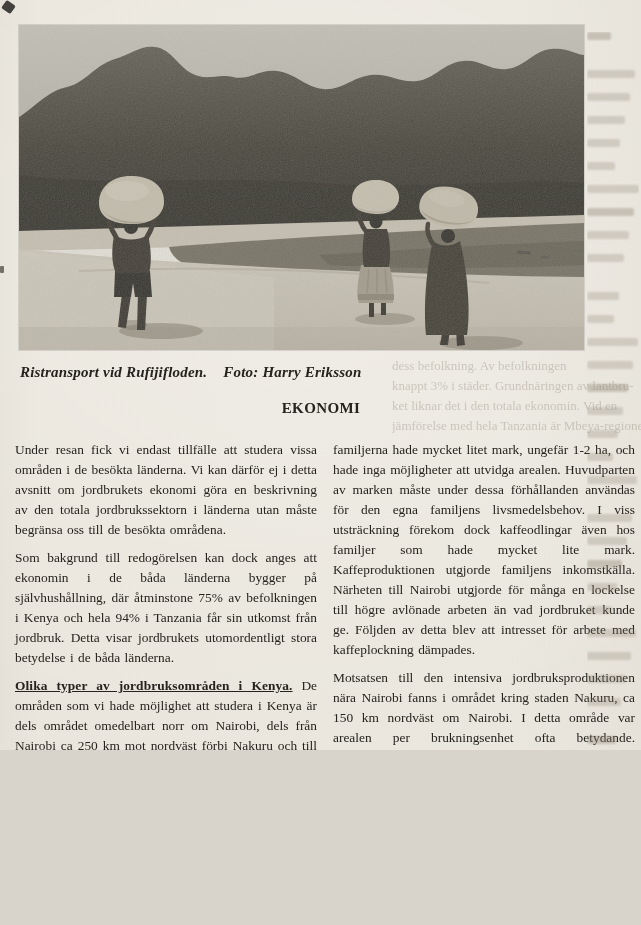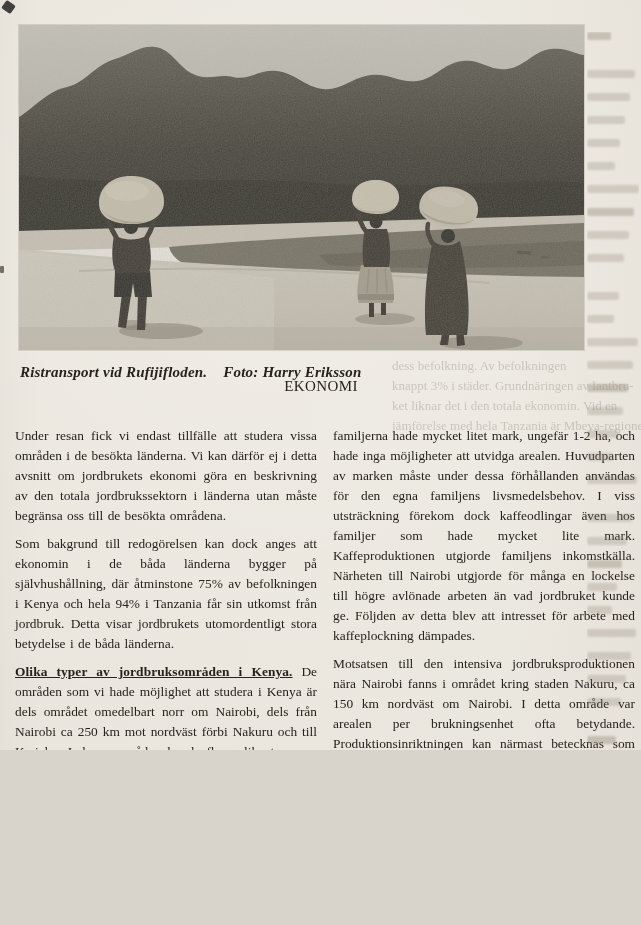--- a/index.html
+++ b/index.html
@@ -12,24 +12,24 @@
     font-family:"Liberation Serif","DejaVu Serif",serif;
     color:#26231e;
   }
   
   .photo{position:absolute;left:19px;top:25px;width:565px;height:325px;box-shadow:0 0 0 1px rgba(70,66,58,0.15);}
   .photo svg{display:block;}
   
   .caption{position:absolute;left:20px;top:364px;font-size:15px;font-weight:700;font-style:italic;letter-spacing:.2px;white-space:nowrap;}
   .caption .credit{margin-left:16px;}
   
-  .heading{position:absolute;left:15px;top:378px;width:612px;text-align:center;font-weight:400;font-size:15px;letter-spacing:.4px;}
+  .heading{position:absolute;left:15px;top:400px;width:612px;text-align:center;font-weight:700;font-size:15px;letter-spacing:.4px;}
   
   .columns{position:absolute;left:15px;top:426px;width:620px;display:flex;gap:16px;}
-  .col{width:302px;}
+  .col{width:302px;margin-top:14px;}
   .para{margin:0 0 8px 0;font-size:13.4px;line-height:20px;text-align:justify;word-spacing:1px;}
   .para b{letter-spacing:.1px;text-decoration:underline;}
   
   .pageno{position:absolute;left:597px;top:890px;font-size:13px;letter-spacing:1px;}
   
   .ghost{position:absolute;color:#7b6f60;opacity:.30;filter:blur(0.7px);font-size:13px;line-height:20px;pointer-events:none;}
   .ghost-heading-side{left:392px;top:356px;width:252px;}
   .ghost-heading-side div{white-space:nowrap;overflow:hidden;}
   .ghost-bottom-right{left:316px;top:875px;width:300px;}
   .ghost-col{position:absolute;left:587px;top:32px;width:52px;height:855px;overflow:hidden;pointer-events:none;}

